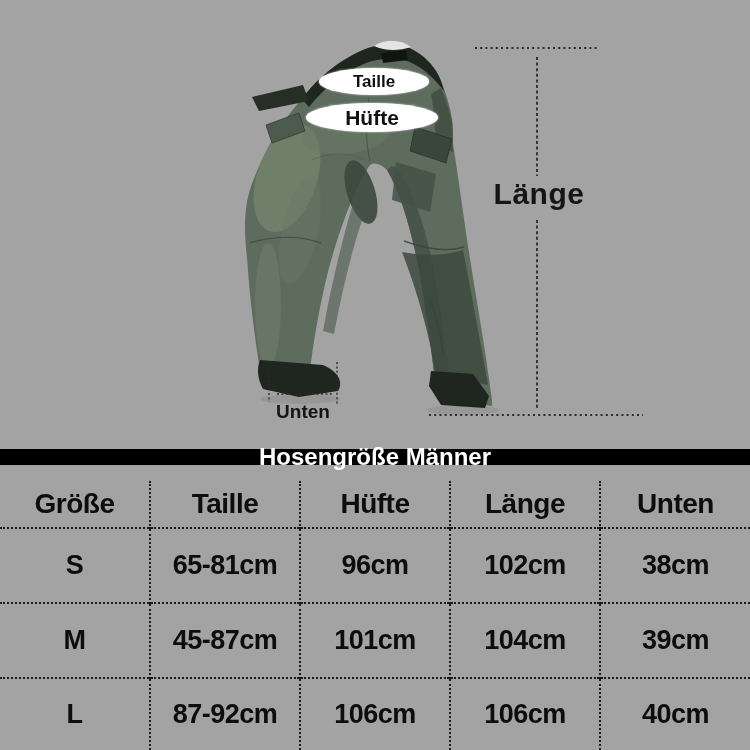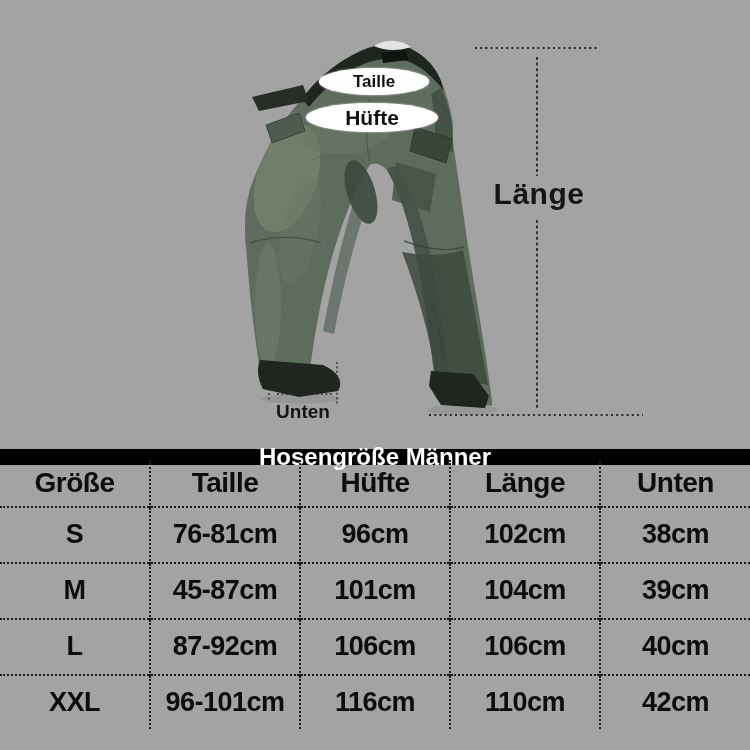--- a/index.html
+++ b/index.html
@@ -39,21 +39,21 @@
   
   .banner {
     position: absolute; left: 0; top: 449px; width: 750px; height: 16px;
     background: #000000; color: #ffffff;
     display: flex; align-items: center; justify-content: center;
     font-size: 24px; font-weight: 700; letter-spacing: 0px;
   }
 
   
   .size-table {
-    position: absolute; left: 0; top: 460px; width: 750px; height: 269px;
+    position: absolute; left: 0; top: 481px; width: 750px; height: 269px;
     border-collapse: collapse; table-layout: fixed;
     color: #0d0d0d;
   }
   .size-table th, .size-table td {
     padding: 0; text-align: center; vertical-align: middle;
     font-weight: 700; letter-spacing: -0.5px;
     border-left: 2px dotted #1b1b1b;
   }
   .size-table th:first-child, .size-table td:first-child { border-left: none; }
   .size-table thead tr { height: 47px; }
@@ -141,42 +141,35 @@
         <th>Größe</th>
         <th>Taille</th>
         <th>Hüfte</th>
         <th>Länge</th>
         <th>Unten</th>
       </tr>
     </thead>
     <tbody>
       <tr>
         <td>S</td>
-        <td>76-81cm</td>
+        <td>65-81cm</td>
         <td>96cm</td>
         <td>102cm</td>
         <td>38cm</td>
       </tr>
       <tr>
         <td>M</td>
         <td>45-87cm</td>
         <td>101cm</td>
         <td>104cm</td>
         <td>39cm</td>
       </tr>
       <tr>
         <td>L</td>
         <td>87-92cm</td>
         <td>106cm</td>
         <td>106cm</td>
         <td>40cm</td>
       </tr>
-      <tr>
-        <td>XXL</td>
-        <td>96-101cm</td>
-        <td>116cm</td>
-        <td>110cm</td>
-        <td>42cm</td>
-      </tr>
     </tbody>
   </table>
 
 </div>
 
 </body></html>

